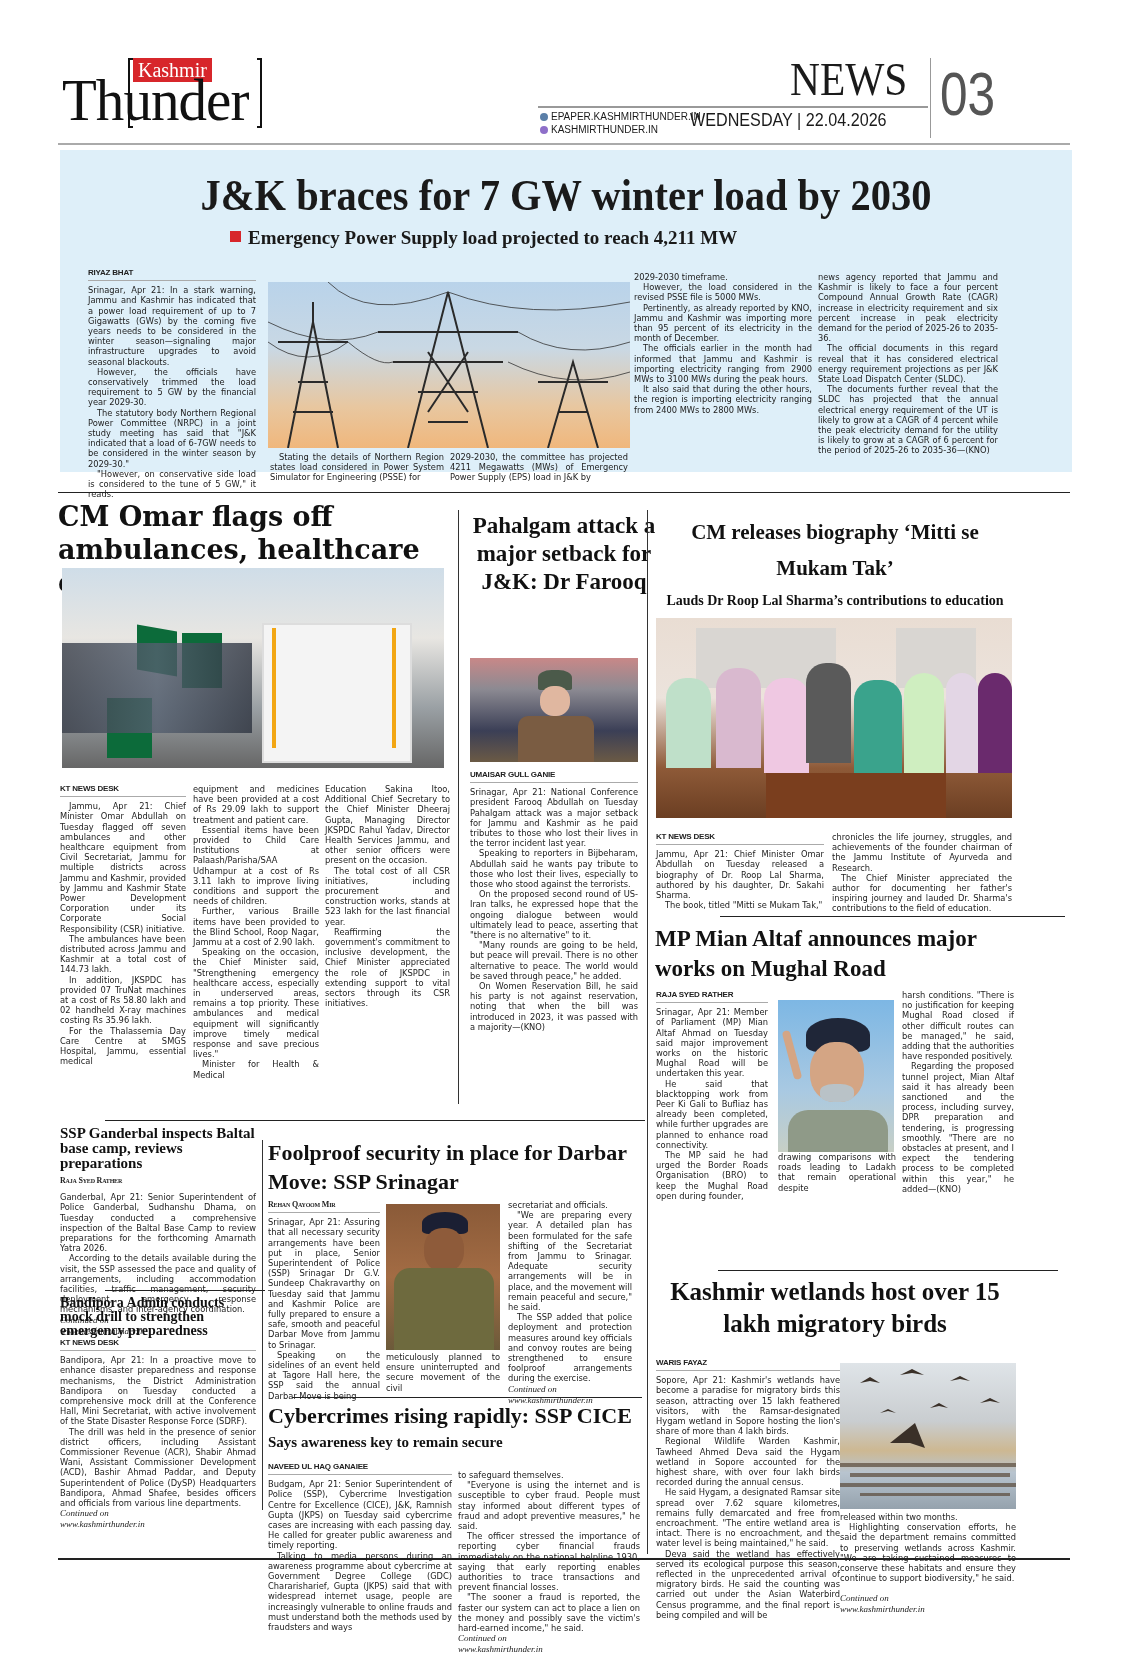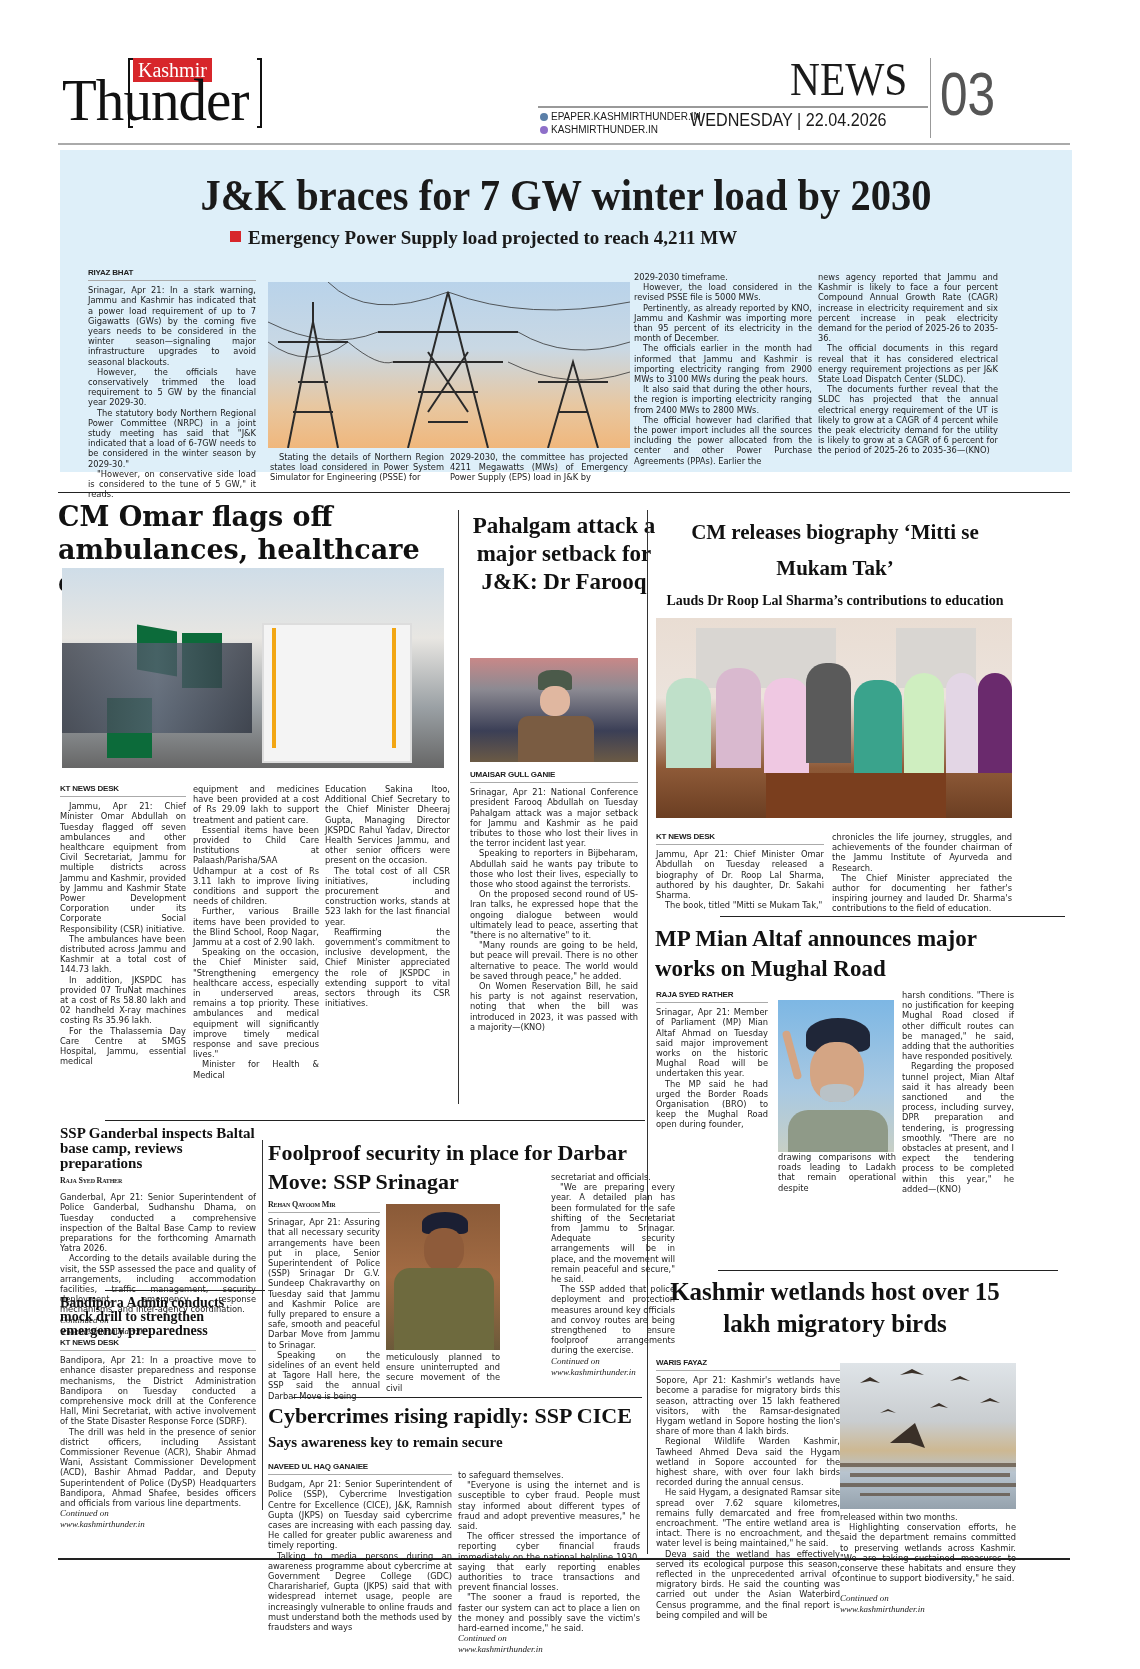--- a/index.html
+++ b/index.html
@@ -89,21 +89,20 @@
 </div>
 <div class="col" style="left:450px; top:452px; width:178px;">
   <p class="first">2029-2030, the committee has projected 4211 Megawatts (MWs) of Emergency Power Supply (EPS) load in J&amp;K by</p>
 </div>
 <div class="col" style="left:634px; top:272px; width:178px;">
   <p class="first">2029-2030 timeframe.</p>
   <p>However, the load considered in the revised PSSE file is 5000 MWs.</p>
   <p>Pertinently, as already reported by KNO, Jammu and Kashmir was importing more than 95 percent of its electricity in the month of December.</p>
   <p>The officials earlier in the month had informed that Jammu and Kashmir is importing electricity ranging from 2900 MWs to 3100 MWs during the peak hours.</p>
   <p>It also said that during the other hours, the region is importing electricity ranging from 2400 MWs to 2800 MWs.</p>
-  <p>The official however had clarified that the power import includes all the sources including the power allocated from the center and other Power Purchase Agreements (PPAs). Earlier the</p>
 </div>
 <div class="col" style="left:818px; top:272px; width:180px;">
   <p class="first">news agency reported that Jammu and Kashmir is likely to face a four percent Compound Annual Growth Rate (CAGR) increase in electricity requirement and six percent increase in peak electricity demand for the period of 2025-26 to 2035-36.</p>
   <p>The official documents in this regard reveal that it has considered electrical energy requirement projections as per J&amp;K State Load Dispatch Center (SLDC).</p>
   <p>The documents further reveal that the SLDC has projected that the annual electrical energy requirement of the UT is likely to grow at a CAGR of 4 percent while the peak electricity demand for the utility is likely to grow at a CAGR of 6 percent for the period of 2025-26 to 2035-36—(KNO)</p>
 </div>
 
 <div class="rule" style="left:58px; top:492px; width:1012px; height:1px;"></div>
 
 <div class="hl" style="left:58px; top:500px; width:420px; font-size:27px; line-height:33px; font-family:'DejaVu Serif',serif;">CM Omar flags off ambulances, healthcare equipment</div>
@@ -180,20 +179,21 @@
   <p class="first">chronicles the life journey, struggles, and achievements of the founder chairman of the Jammu Institute of Ayurveda and Research.</p>
   <p>The Chief Minister appreciated the author for documenting her father's inspiring journey and lauded Dr. Sharma's contributions to the field of education.</p>
 </div>
 
 <div class="rule" style="left:720px; top:916px; width:345px; height:1px;"></div>
 
 <div class="hl" style="left:655px; top:924px; width:360px; font-size:23px; line-height:30px; text-align:left;">MP Mian Altaf announces major works on Mughal Road</div>
 <div class="col" style="left:656px; top:990px; width:112px;">
   <div class="byline">RAJA SYED RATHER</div>
   <p class="first">Srinagar, Apr 21: Member of Parliament (MP) Mian Altaf Ahmad on Tuesday said major improvement works on the historic Mughal Road will be undertaken this year.</p>
+  <p>He said that blacktopping work from Peer Ki Gali to Bufliaz has already been completed, while further upgrades are planned to enhance road connectivity.</p>
   <p>The MP said he had urged the Border Roads Organisation (BRO) to keep the Mughal Road open during founder,</p>
 </div>
 <div class="photo" style="left:778px; top:1000px; width:116px; height:152px; background: linear-gradient(180deg,#7db7e4 0%,#a9c9e2 60%,#c7cfc5 100%);">
   <div style="position:absolute; left:28px; top:18px; width:64px; height:34px; background:#1f2638; border-radius:50% 50% 20% 20%;"></div>
   <div style="position:absolute; left:32px; top:42px; width:54px; height:60px; background:#d4a584; border-radius:45%;"></div>
   <div style="position:absolute; left:42px; top:84px; width:34px; height:18px; background:#b9c2c7; border-radius:40%;"></div>
   <div style="position:absolute; left:10px; top:110px; width:100px; height:42px; background:#8f9a88; border-radius:20px 20px 0 0;"></div>
   <div style="position:absolute; left:10px; top:30px; width:8px; height:50px; background:#d4a584; border-radius:4px; transform:rotate(-15deg);"></div>
 </div>
 <div class="col" style="left:778px; top:1152px; width:118px;">
@@ -234,21 +234,21 @@
   <p>Speaking on the sidelines of an event held at Tagore Hall here, the SSP said the annual Darbar Move is being</p>
 </div>
 <div class="photo" style="left:386px; top:1204px; width:114px; height:146px; background: linear-gradient(180deg,#8a5a38 0%,#a36c44 50%,#6b5a3a 100%);">
   <div style="position:absolute; left:36px; top:8px; width:46px; height:22px; background:#1b1f33; border-radius:50% 50% 15% 15%;"></div>
   <div style="position:absolute; left:38px; top:24px; width:40px; height:44px; background:#8e5b3a; border-radius:45%;"></div>
   <div style="position:absolute; left:8px; top:64px; width:100px; height:82px; background:#6e6a3e; border-radius:16px 16px 0 0;"></div>
 </div>
 <div class="col" style="left:386px; top:1352px; width:114px;">
   <p class="first">meticulously planned to ensure uninterrupted and secure movement of the civil</p>
 </div>
-<div class="col" style="left:508px; top:1172px; width:124px;margin-left:43px;">
+<div class="col" style="left:508px; top:1200px; width:124px;">
   <p class="first">secretariat and officials.</p>
   <p>"We are preparing every year. A detailed plan has been formulated for the safe shifting of the Secretariat from Jammu to Srinagar. Adequate security arrangements will be in place, and the movement will remain peaceful and secure," he said.</p>
   <p>The SSP added that police deployment and protection measures around key officials and convoy routes are being strengthened to ensure foolproof arrangements during the exercise.</p>
   <div class="cont">Continued on</div>
   <div class="cont">www.kashmirthunder.in</div>
 </div>
 
 <div class="rule" style="left:292px; top:1397px; width:350px; height:1px;"></div>
 
 <div class="hl" style="left:268px; top:1402px; width:376px; font-size:22px; line-height:28px;">Cybercrimes rising rapidly: SSP CICE</div>

